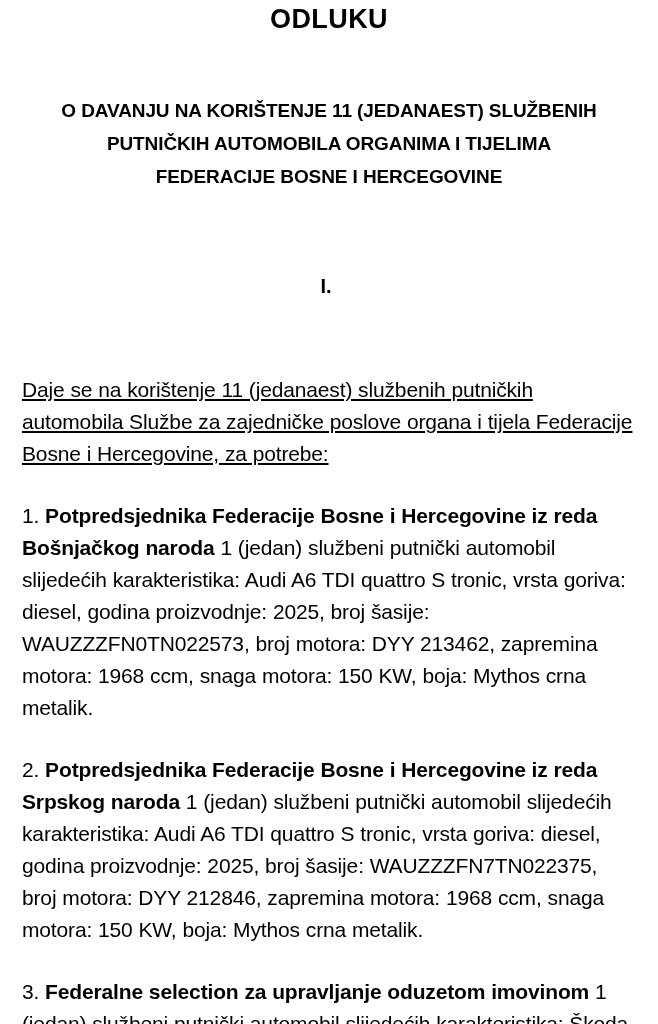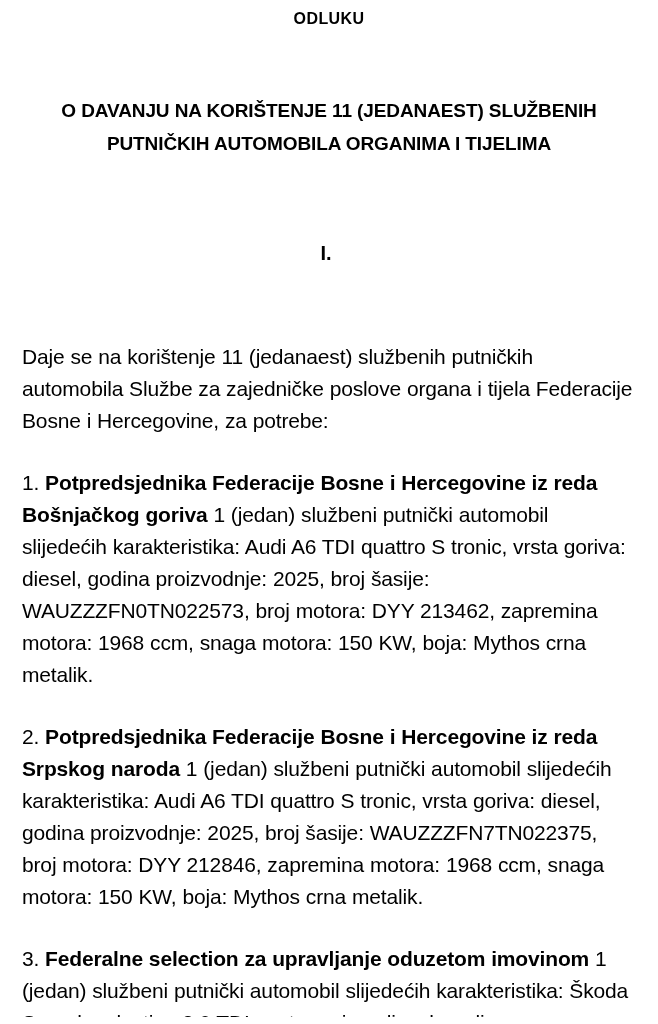--- a/index.html
+++ b/index.html
@@ -24,21 +24,21 @@
     box-sizing: border-box;
     padding: 0 22px;
     background: #ffffff;
     overflow: hidden;
   }
 
   
   .doc-title {
     text-align: center;
     font-weight: bold;
-    font-size: 16px;
+    font-size: 27px;
     line-height: 26px;
     letter-spacing: 0.4px;
     margin: 6px 0 12px 0;
   }
 
   .doc-subtitle {
     text-align: center;
     font-weight: bold;
     font-size: 19px;
     line-height: 33px;
@@ -65,20 +65,21 @@
     font-size: 21px;
     line-height: 32px;
     text-align: left;
     letter-spacing: -0.15px;
     word-spacing: 0.2px;
     max-width: 614px;
   }
 
   .intro {
     margin-top: 75px;
+    text-decoration: underline;
   }
 
   .item {
     margin-top: 30px;
   }
 
   .item strong {
     font-weight: bold;
   }
 
@@ -92,29 +93,30 @@
 </head>
 <body>
 
 <div class="page">
 
   <h1 class="doc-title">ODLUKU</h1>
 
   <h2 class="doc-subtitle">
     <span class="ln">O DAVANJU NA KORIŠTENJE 11 (JEDANAEST) SLUŽBENIH</span>
     <span class="ln">PUTNIČKIH AUTOMOBILA ORGANIMA I TIJELIMA</span>
+    <span class="ln">FEDERACIJE BOSNE I HERCEGOVINE</span>
   </h2>
 
   <div class="section-numeral">I.</div>
 
   <p class="body-block intro">Daje se na korištenje 11 (jedanaest) službenih putničkih automobila Službe za zajedničke poslove organa i tijela Federacije Bosne i Hercegovine, za potrebe:</p>
 
   <p class="body-block item">
     <span>1.</span>
-    <strong>Potpredsjednika Federacije Bosne i Hercegovine iz reda Bošnjačkog goriva</strong>
+    <strong>Potpredsjednika Federacije Bosne i Hercegovine iz reda Bošnjačkog naroda</strong>
     <span>1 (jedan) službeni putnički automobil slijedećih karakteristika: Audi A6 TDI quattro S tronic, vrsta goriva: diesel, godina proizvodnje: 2025, broj šasije: WAUZZZFN0TN022573, broj motora: DYY 213462, zapremina motora: 1968 ccm, snaga motora: 150 KW, boja: Mythos crna metalik.</span>
   </p>
 
   <p class="body-block item">
     <span>2.</span>
     <strong>Potpredsjednika Federacije Bosne i Hercegovine iz reda Srpskog naroda</strong>
     <span>1 (jedan) službeni putnički automobil slijedećih karakteristika: Audi A6 TDI quattro S tronic, vrsta goriva: diesel, godina proizvodnje: 2025, broj šasije: WAUZZZFN7TN022375, broj motora: DYY 212846, zapremina motora: 1968 ccm, snaga motora: 150 KW, boja: Mythos crna metalik.</span>
   </p>
 
   <p class="body-block item clipped">

